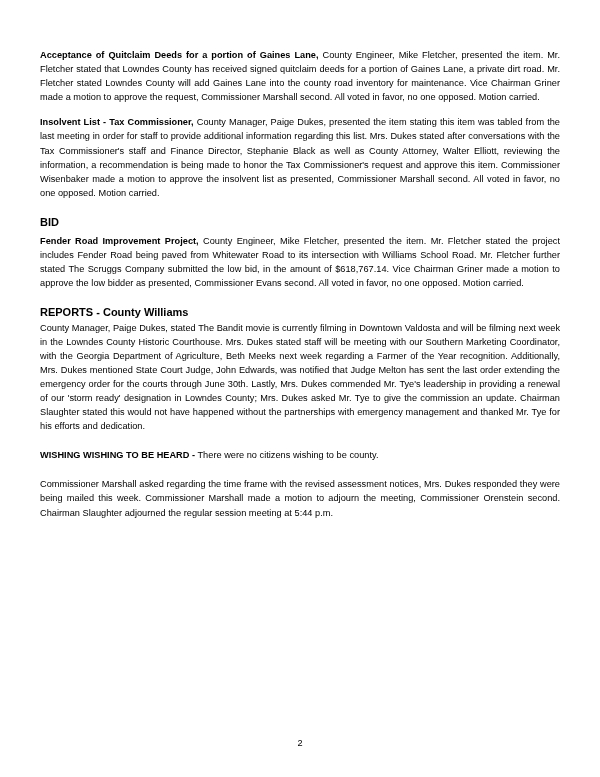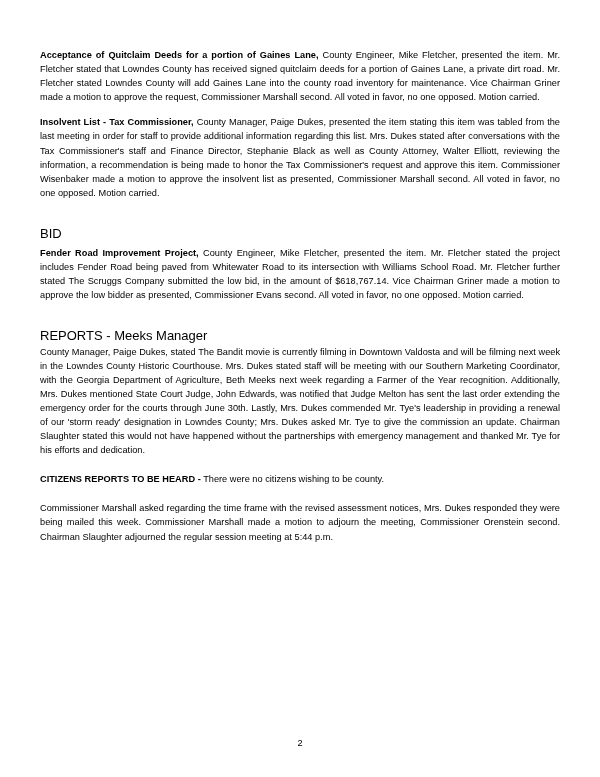--- a/index.html
+++ b/index.html
@@ -25,24 +25,24 @@
     font-size: 9.2px;
     line-height: 14.1px;
     text-align: justify;
     margin: 0 0 11px 0;
     letter-spacing: 0.02px;
   }
   b, .bold {
     font-weight: bold;
   }
   .section-head {
-    font-size: 13px;
+    font-size: 11px;
     line-height: 14.1px;
-    font-weight: normal;
-    margin: 12px 0 1px 0;
+    font-weight: bold;
+    margin: 0 0 1px 0;
   }
   .spacer-xs {
     height: 4px;
   }
   .page-number {
     position: absolute;
     bottom: 28px;
     left: 0;
     width: 600px;
     text-align: center;
@@ -68,28 +68,28 @@
   <p class="section-head">BID</p>
 
   <div class="spacer-xs"></div>
 
   <p class="para">
     <span class="bold">Fender Road Improvement Project,</span><span> County Engineer, Mike Fletcher, presented the item.  Mr. Fletcher stated the project includes Fender Road being paved from Whitewater Road to its intersection with Williams School Road.  Mr. Fletcher further stated The Scruggs Company submitted the low bid, in the amount of $618,767.14.  Vice Chairman Griner made a motion to approve the low bidder as presented, Commissioner Evans second.  All voted in favor, no one opposed.  Motion carried.</span>
   </p>
 
   <div class="spacer-xs"></div>
 
-  <p class="section-head">REPORTS - Meeks Manager</p>
+  <p class="section-head">REPORTS - County Williams</p>
 
   <p class="para">County Manager, Paige Dukes, stated The Bandit movie is currently filming in Downtown Valdosta and will be filming next week in the Lowndes County Historic Courthouse.  Mrs. Dukes stated staff will be meeting with our Southern Marketing Coordinator, with the Georgia Department of Agriculture, Beth Meeks next week regarding a Farmer of the Year recognition.  Additionally, Mrs. Dukes mentioned State Court Judge, John Edwards, was notified that Judge Melton has sent the last order extending the emergency order for the courts through June 30th.  Lastly, Mrs. Dukes commended Mr. Tye's leadership in providing a renewal of our 'storm ready' designation in Lowndes County; Mrs. Dukes asked Mr. Tye to give the commission an update.  Chairman Slaughter stated this would not have happened without the partnerships with emergency management and thanked Mr. Tye for his efforts and dedication.</p>
 
   <div class="spacer-xs"></div>
 
   <p class="para">
-    <span class="bold">CITIZENS REPORTS TO BE HEARD -</span><span> There were no citizens wishing to be county.</span>
+    <span class="bold">WISHING WISHING TO BE HEARD -</span><span> There were no citizens wishing to be county.</span>
   </p>
 
   <div class="spacer-xs"></div>
 
 
   <p class="para">Commissioner Marshall asked regarding the time frame with the revised assessment notices, Mrs. Dukes responded they were being mailed this week.  Commissioner Marshall made a motion to adjourn the meeting, Commissioner Orenstein second.  Chairman Slaughter adjourned the regular session meeting at 5:44 p.m.</p>
 
   <div class="page-number">2</div>
 
 </div>

